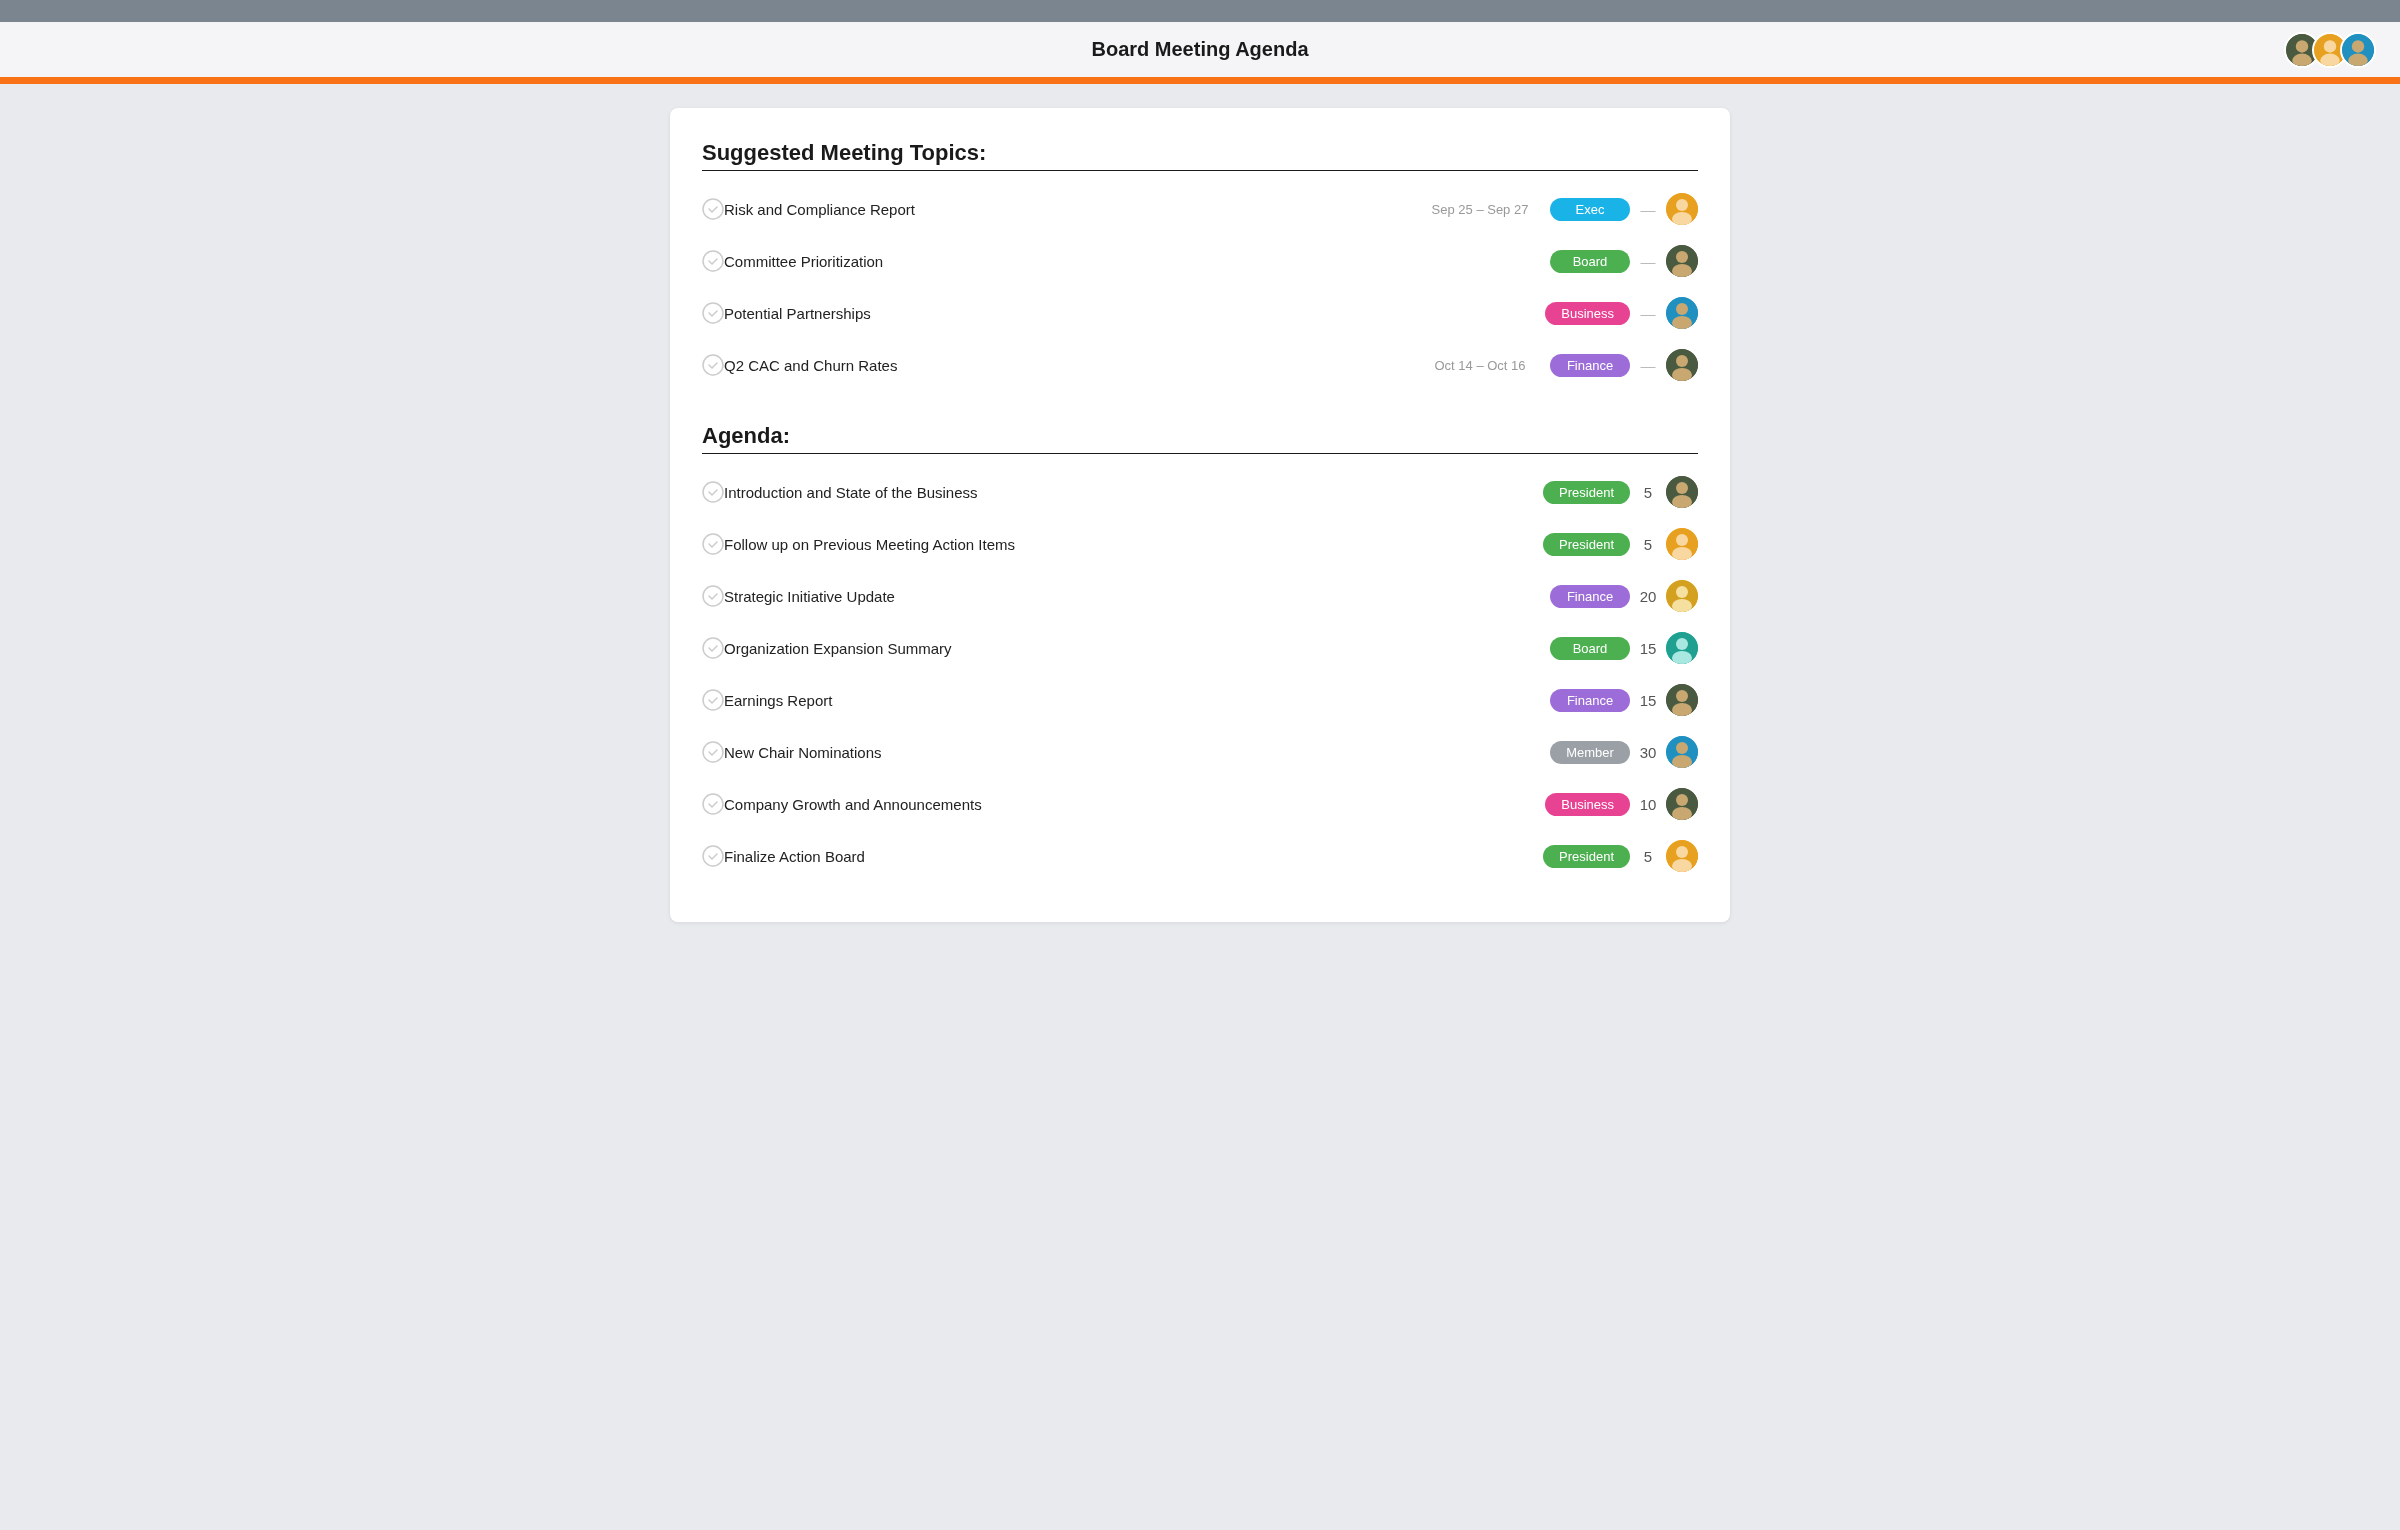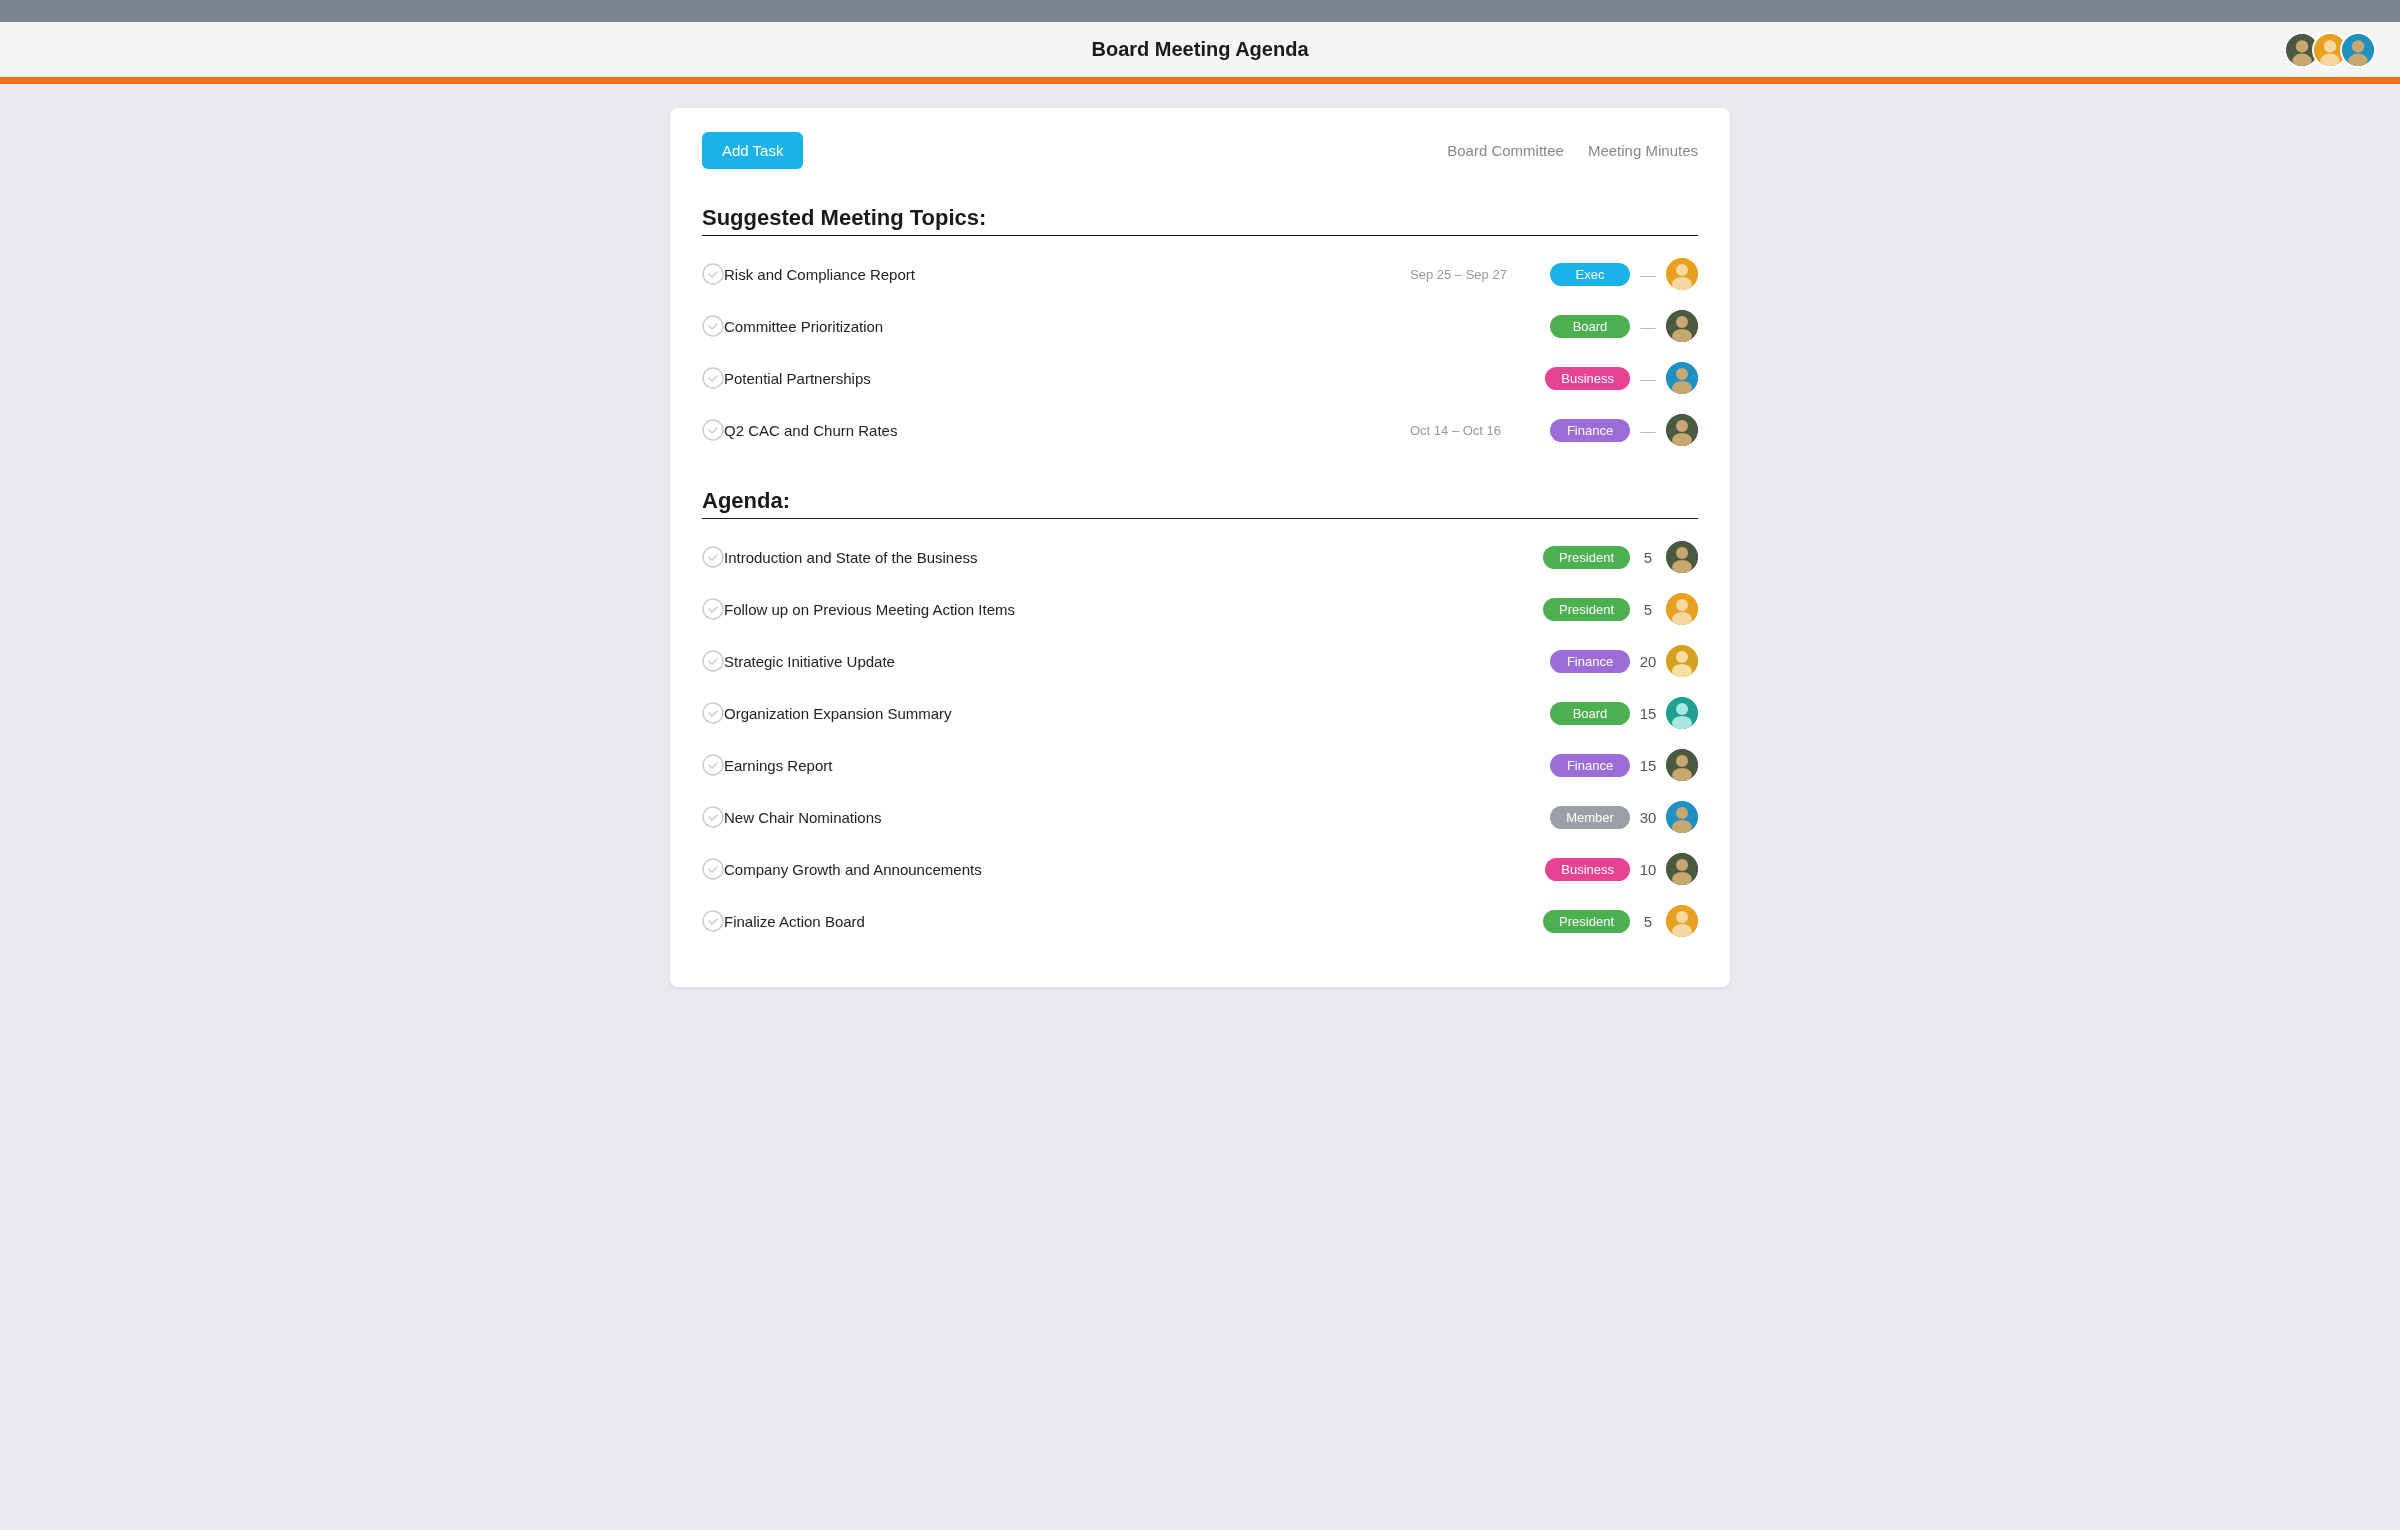--- a/index.html
+++ b/index.html
@@ -114,21 +114,21 @@
     }
     .task-name {
       flex: 1;
       font-size: 15px;
       color: #222;
     }
     .task-date {
       font-size: 13px;
       color: #999;
       min-width: 140px;
-      text-align: left;
+      text-align: center;
     }
     .tag {
       border-radius: 20px;
       padding: 4px 16px;
       font-size: 13px;
       font-weight: 500;
       color: #fff;
       min-width: 80px;
       text-align: center;
     }
@@ -202,27 +202,20 @@
         <circle cx="18" cy="14" r="7" fill="#c8a870"></circle>
         <ellipse cx="18" cy="30" rx="11" ry="8" fill="#c8a870"></ellipse>
       </svg>
     </div>
   </div>
 </div>
 
 <div class="page-bg">
   <div class="main-card">
 
-    <div class="toolbar">
-      <button class="add-task-btn">Add Task</button>
-      <div class="toolbar-links">
-        <a class="toolbar-link">Board Committee</a>
-        <a class="toolbar-link">Meeting Minutes</a>
-      </div>
-    </div>
 
     <div class="rows-section">
       <div class="section-title">Suggested Meeting Topics:</div>
       <hr class="section-divider">
 
       <div class="task-row">
         <svg class="check-icon" viewBox="0 0 22 22" fill="none" xmlns="http://www.w3.org/2000/svg">
           <circle cx="11" cy="11" r="10" stroke="#ccc" stroke-width="1.5"></circle>
           <path d="M7 11l3 3 5-5" stroke="#ccc" stroke-width="1.5" stroke-linecap="round" stroke-linejoin="round"></path>
         </svg>

